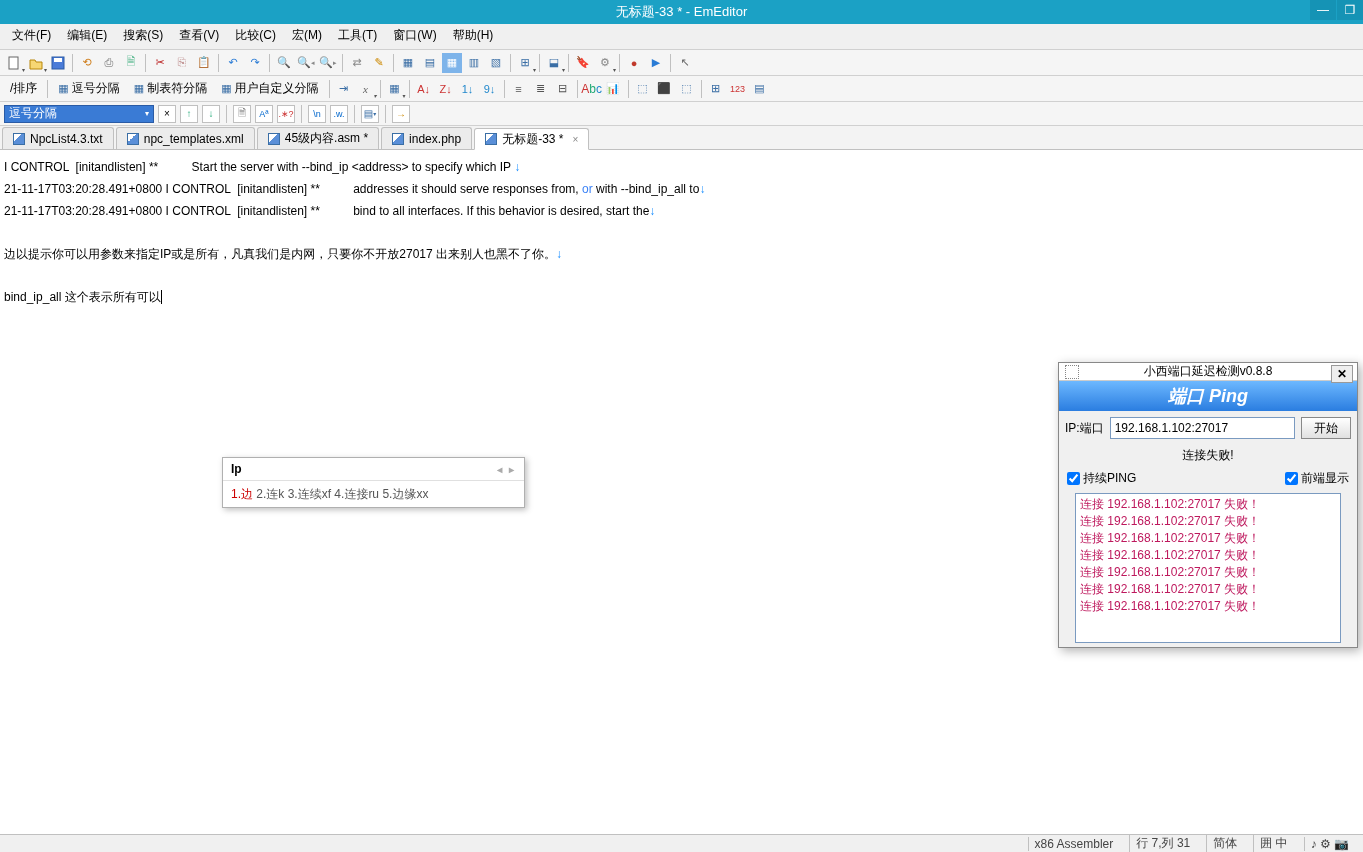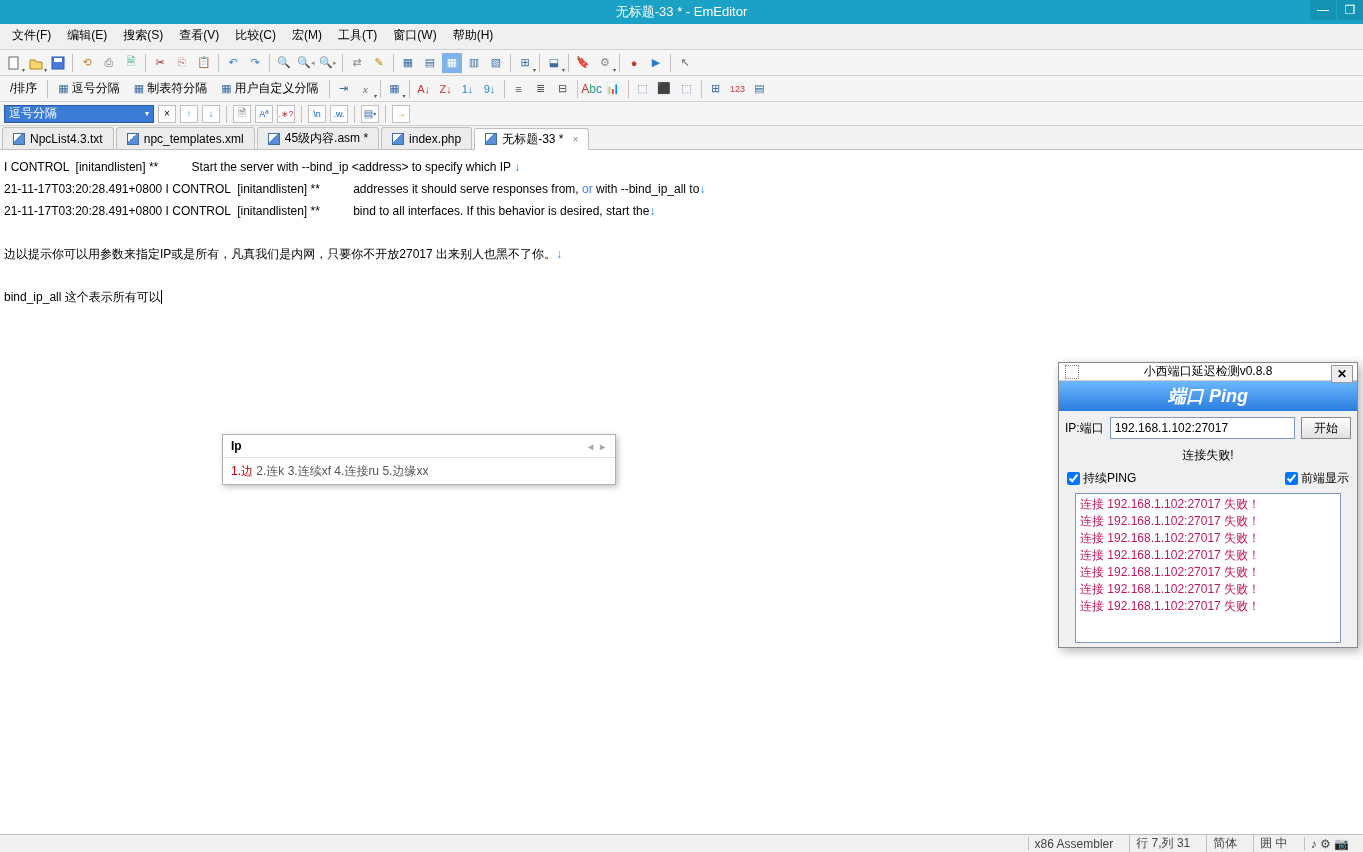--- a/index.html
+++ b/index.html
@@ -29,21 +29,21 @@
 .tab { height:22px; background:#ececec; border:1px solid #c0c0c0; border-bottom:none; padding:0 10px; display:flex; align-items:center; gap:5px; margin-right:2px; border-radius:3px 3px 0 0; cursor:pointer; font-size:12px; }
 .tab.active { background:#fff; border-bottom:1px solid #fff; position:relative; top:1px; }
 .tab .close { color:#888; font-size:10px; margin-left:4px; }
 .tab-icon { width:12px; height:12px; background:linear-gradient(135deg,#fff 40%,#5a8fd8 40%); border:1px solid #3a6ea5; }
 
 .editor { position:relative; background:#fff; height:calc(852px - 24px - 26px - 26px - 26px - 24px - 24px - 18px); overflow:hidden; padding:6px 4px; }
 .editor-line { font-family:"NSimSun","SimSun",Consolas,monospace; font-size:14px; line-height:21px; white-space:pre; color:#000; }
 .editor-line .arrow { color:#1e90ff; }
 .editor-line .kw { color:#3b82f6; }
 
-.ime-popup { position:absolute; left:222px; top:284px; width:394px; background:#fff; border:1px solid #b0b0b0; box-shadow:2px 2px 6px rgba(0,0,0,0.25); }
+.ime-popup { position:absolute; left:222px; top:307px; width:303px; background:#fff; border:1px solid #b0b0b0; box-shadow:2px 2px 6px rgba(0,0,0,0.25); }
 .ime-input { padding:4px 8px; font-size:15px; font-weight:bold; border-bottom:1px solid #e0e0e0; display:flex; justify-content:space-between; align-items:center; }
 .ime-input .pager { color:#aaa; font-size:10px; letter-spacing:2px; }
 .ime-cands { padding:4px 8px; font-family:"SimSun",monospace; font-size:14px; color:#555; }
 .ime-cands .c1 { color:#c00; }
 
 .ping-window { position:absolute; left:1058px; top:362px; width:300px; background:#f0f0f0; border:1px solid #888; box-shadow:3px 3px 10px rgba(0,0,0,0.3); }
 .ping-title { height:18px; background:#fff; border-bottom:1px solid #ccc; display:flex; align-items:center; justify-content:center; position:relative; font-size:12px; }
 .ping-title .icon { position:absolute; left:6px; width:14px; height:14px; border:1px dotted #888; }
 .ping-title .close { position:absolute; right:4px; top:2px; width:22px; height:18px; border:1px solid #999; background:#eee; display:flex; align-items:center; justify-content:center; font-weight:bold; cursor:pointer; }
 .ping-banner { height:30px; background:linear-gradient(#6db8ff,#2a7de0); color:#fff; font-style:italic; font-weight:bold; font-size:18px; display:flex; align-items:center; justify-content:center; font-family:"SimHei",sans-serif; }

